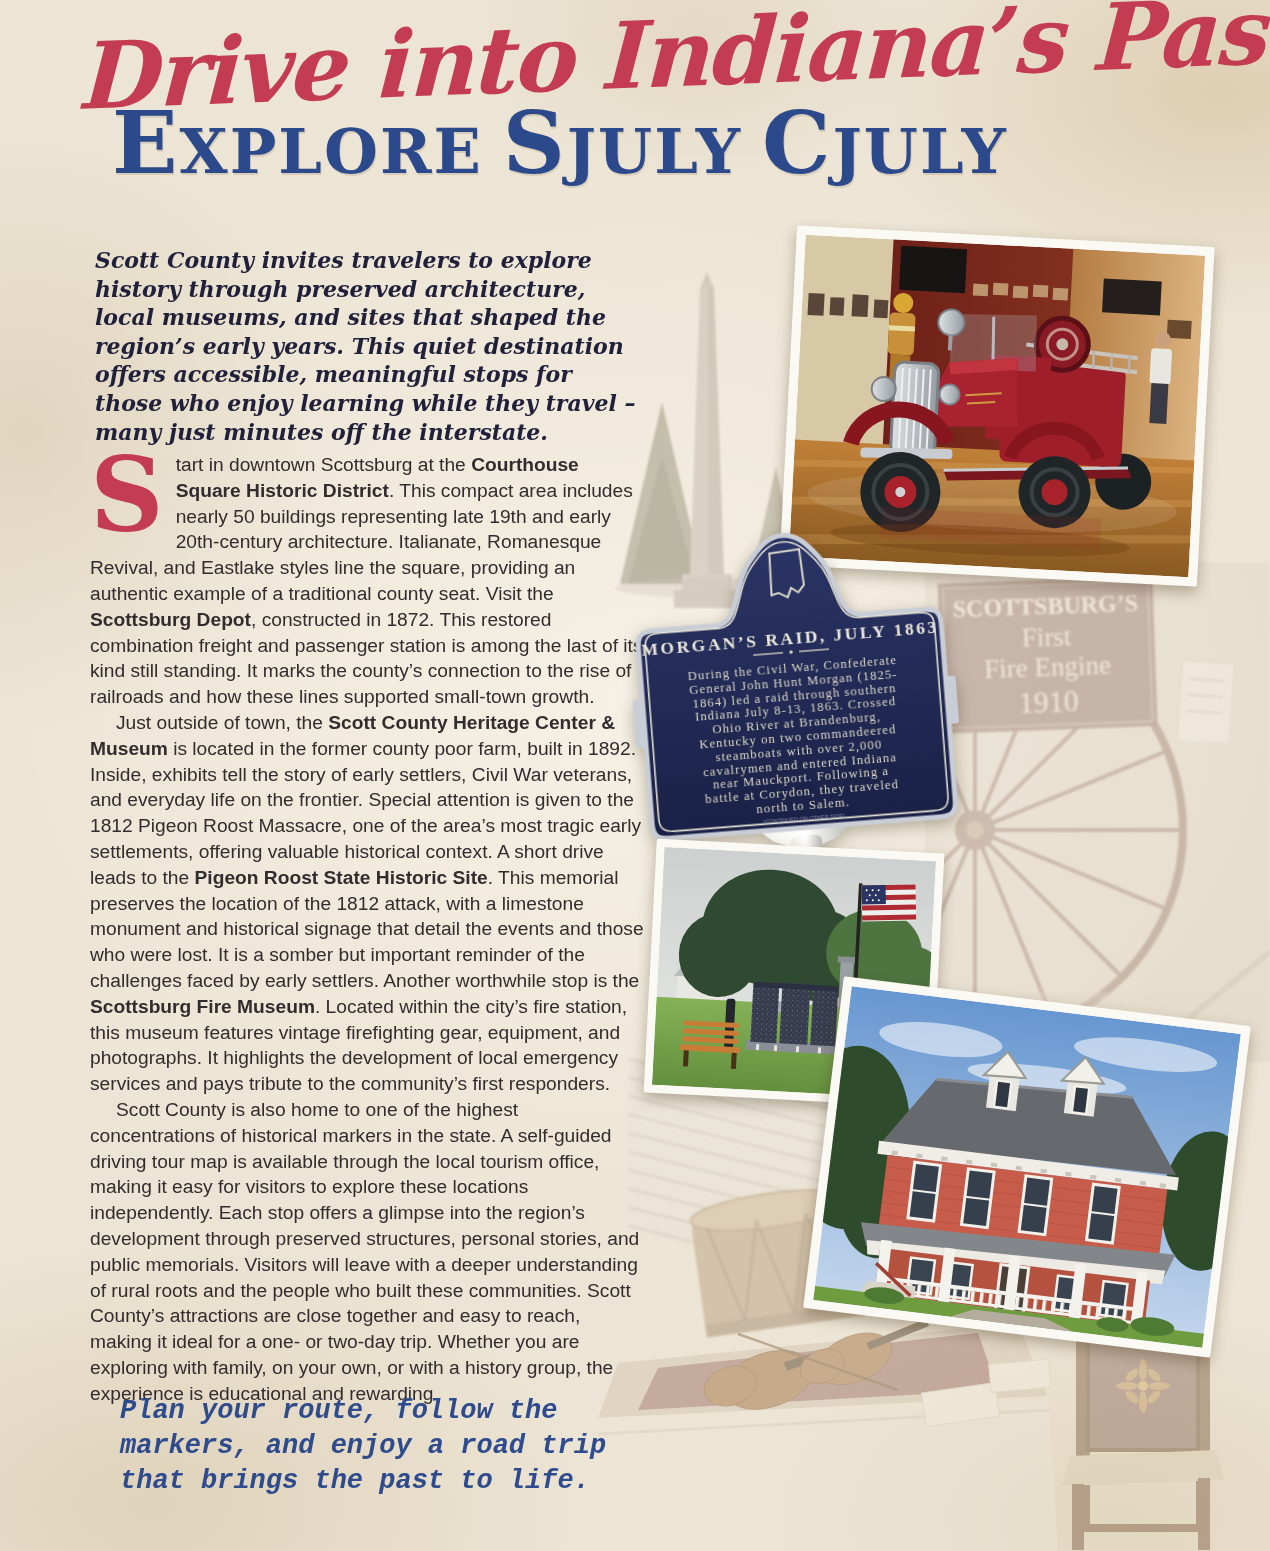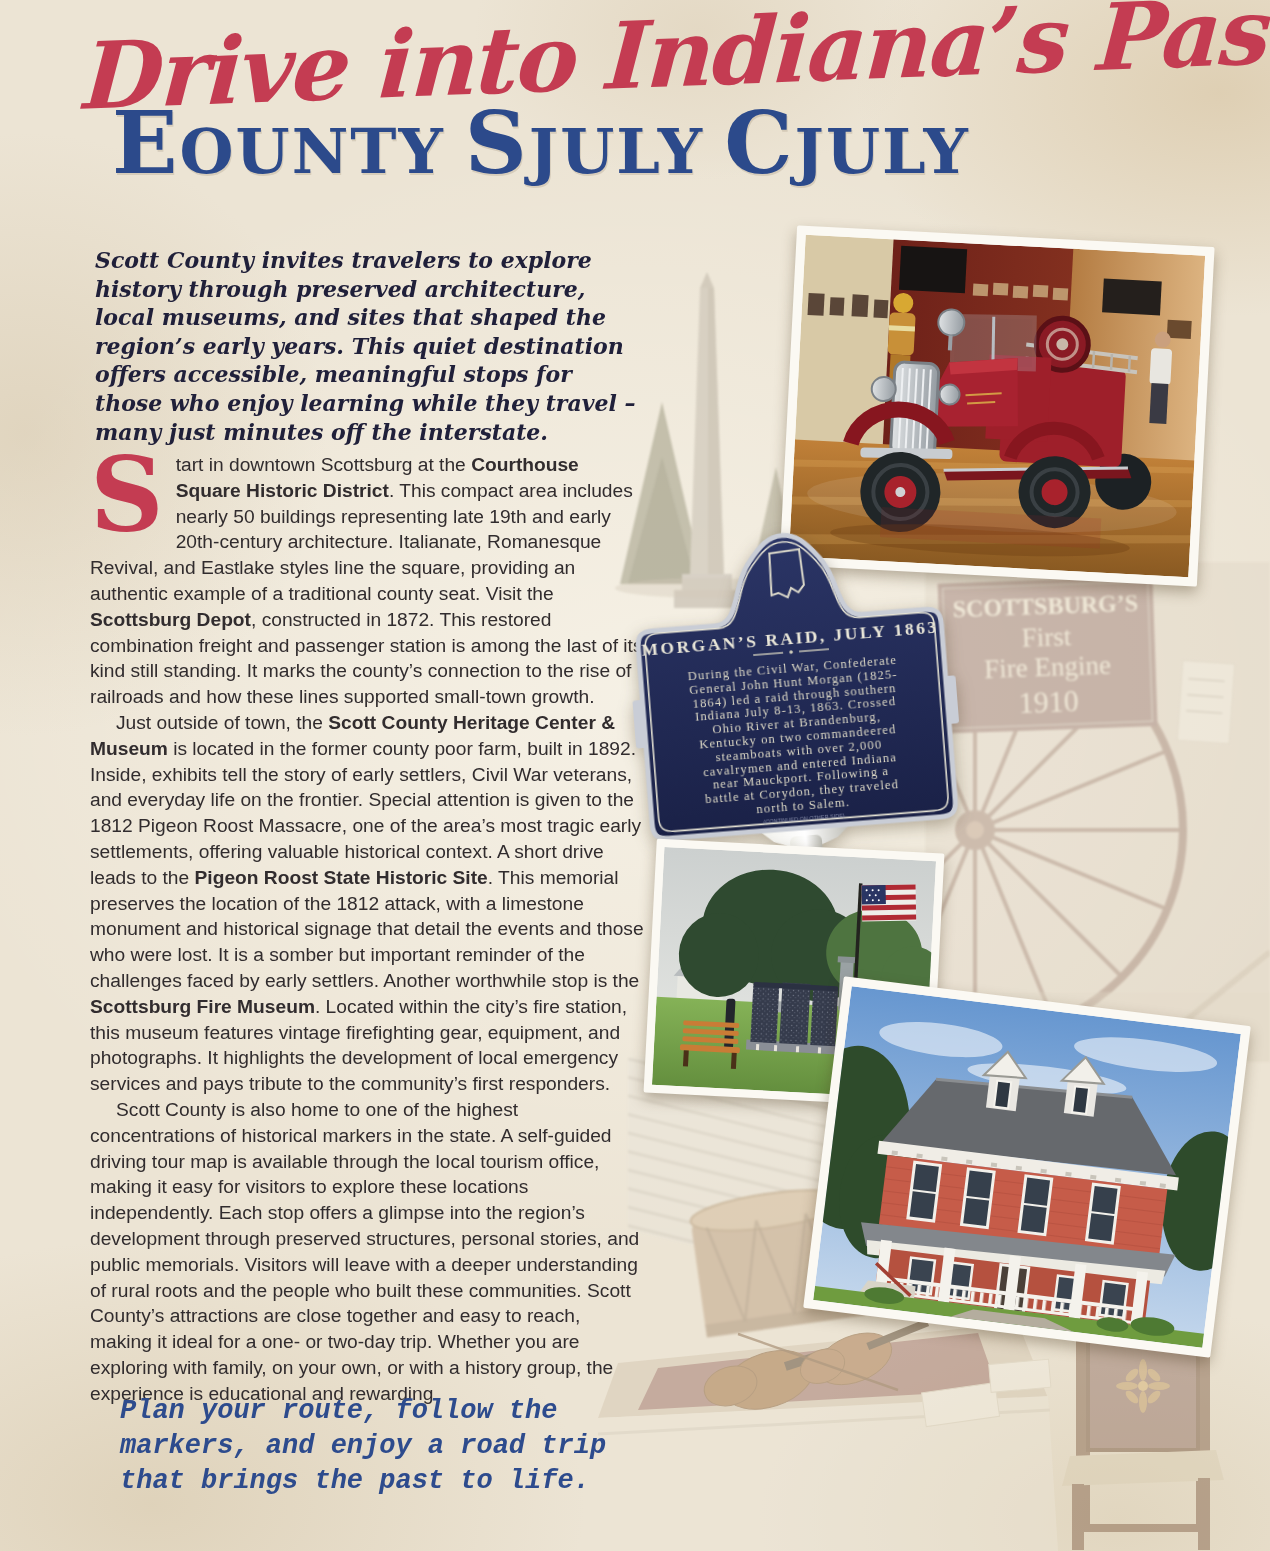--- a/index.html
+++ b/index.html
@@ -181,21 +181,21 @@
       <polygon points="2,182 148,176 156,206 -6,212" fill="#d9cdb2"></polygon>
       <rect x="4" y="210" width="12" height="66" fill="#7e5b42"></rect>
       <rect x="130" y="204" width="12" height="72" fill="#7e5b42"></rect>
       <rect x="10" y="250" width="128" height="8" fill="#7e5b42"></rect>
     </g>
   </svg>
 
   <div class="title-wrap">
     <div class="script-title">Drive into Indiana’s Past</div>
     <div class="headline">
-      <span class="word"><span class="init">E</span><span class="rest">OUNTY</span></span><span class="word"><span class="init">S</span><span class="rest">JULY</span></span><span class="word"><span class="init">C</span><span class="rest">JULY</span></span>
+      <span class="word"><span class="init">E</span><span class="rest">XPLORE</span></span><span class="word"><span class="init">S</span><span class="rest">JULY</span></span><span class="word"><span class="init">C</span><span class="rest">JULY</span></span>
     </div>
   </div>
 
   <div class="intro">Scott County invites travelers to explore history through preserved architecture, local museums, and sites that shaped the region’s early years. This quiet destination offers accessible, meaningful stops for those who enjoy learning while they travel – many just minutes off the interstate.</div>
 
   <div class="bodycol">
     <p><span class="dropcap">S</span><span><span>tart in downtown Scottsburg at the </span><span class="bseg">Courthouse Square Historic District</span><span>. This compact area includes nearly 50 buildings representing late 19th and early 20th-century architecture. Italianate, Romanesque Revival, and Eastlake styles line the square, providing an authentic example of a traditional county seat. Visit the </span><span class="bseg">Scottsburg Depot</span><span>, constructed in 1872. This restored combination freight and passenger station is among the last of its kind still standing. It marks the county’s connection to the rise of railroads and how these lines supported small-town growth.</span></span></p>
     <p class="indent"><span><span>Just outside of town, the </span><span class="bseg">Scott County Heritage Center &amp; Museum</span><span> is located in the former county poor farm, built in 1892. Inside, exhibits tell the story of early settlers, Civil War veterans, and everyday life on the frontier. Special attention is given to the 1812 Pigeon Roost Massacre, one of the area’s most tragic early settlements, offering valuable historical context. A short drive leads to the </span><span class="bseg">Pigeon Roost State Historic Site</span><span>. This memorial preserves the location of the 1812 attack, with a limestone monument and historical signage that detail the events and those who were lost. It is a somber but important reminder of the challenges faced by early settlers. Another worthwhile stop is the </span><span class="bseg">Scottsburg Fire Museum</span><span>. Located within the city’s fire station, this museum features vintage firefighting gear, equipment, and photographs. It highlights the development of local emergency services and pays tribute to the community’s first responders.</span></span></p>
     <p class="indent"><span><span>Scott County is also home to one of the highest concentrations of historical markers in the state. A self-guided driving tour map is available through the local tourism office, making it easy for visitors to explore these locations independently. Each stop offers a glimpse into the region’s development through preserved structures, personal stories, and public memorials. Visitors will leave with a deeper understanding of rural roots and the people who built these communities. Scott County’s attractions are close together and easy to reach, making it ideal for a one- or two-day trip. Whether you are exploring with family, on your own, or with a history group, the experience is educational and rewarding.</span></span></p>
   </div>

